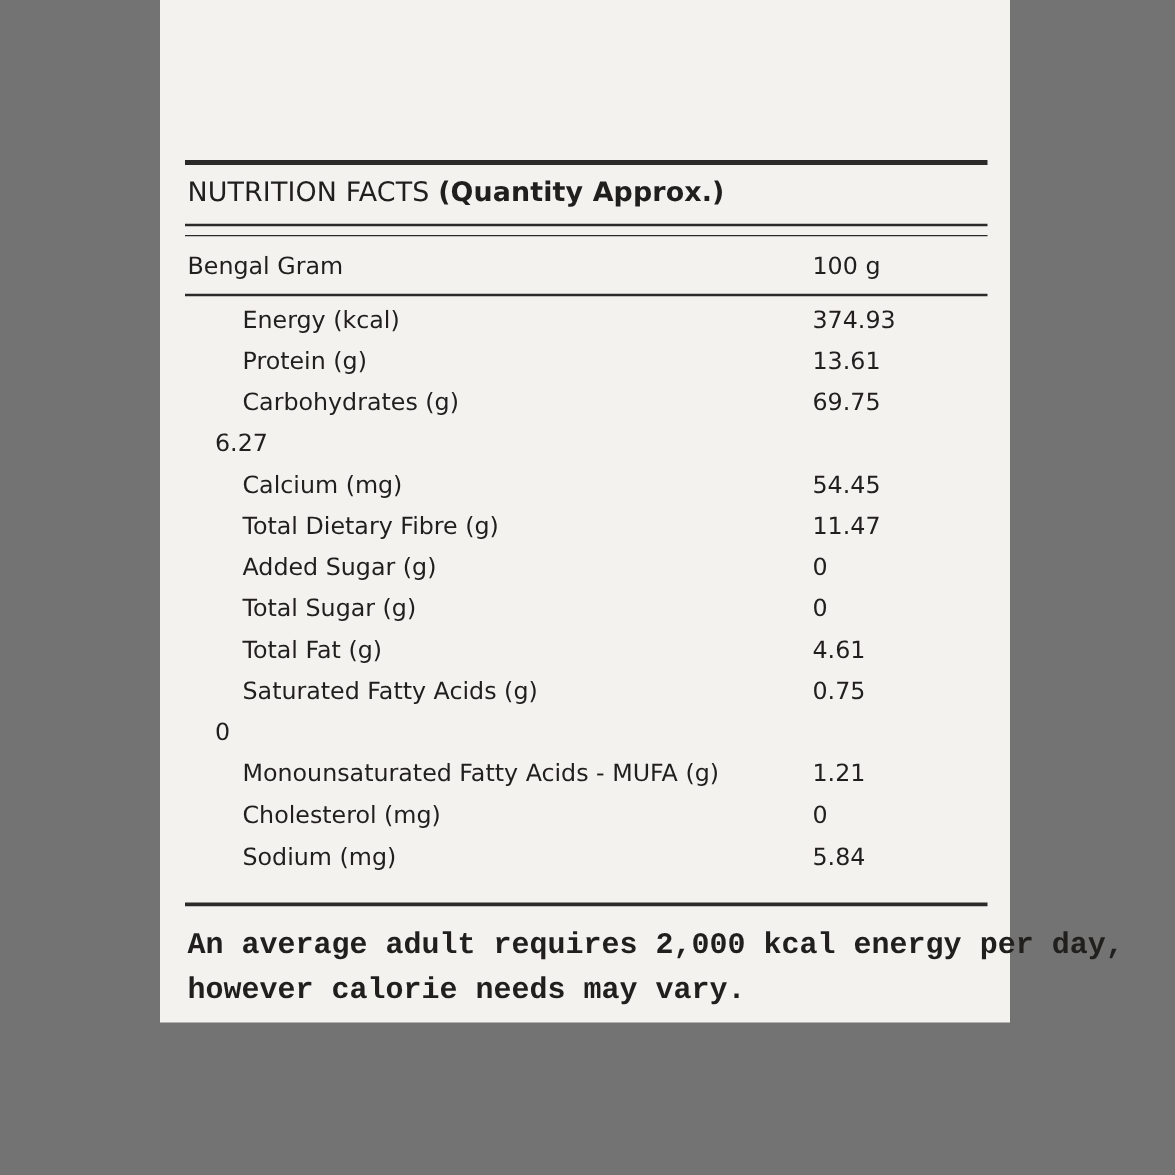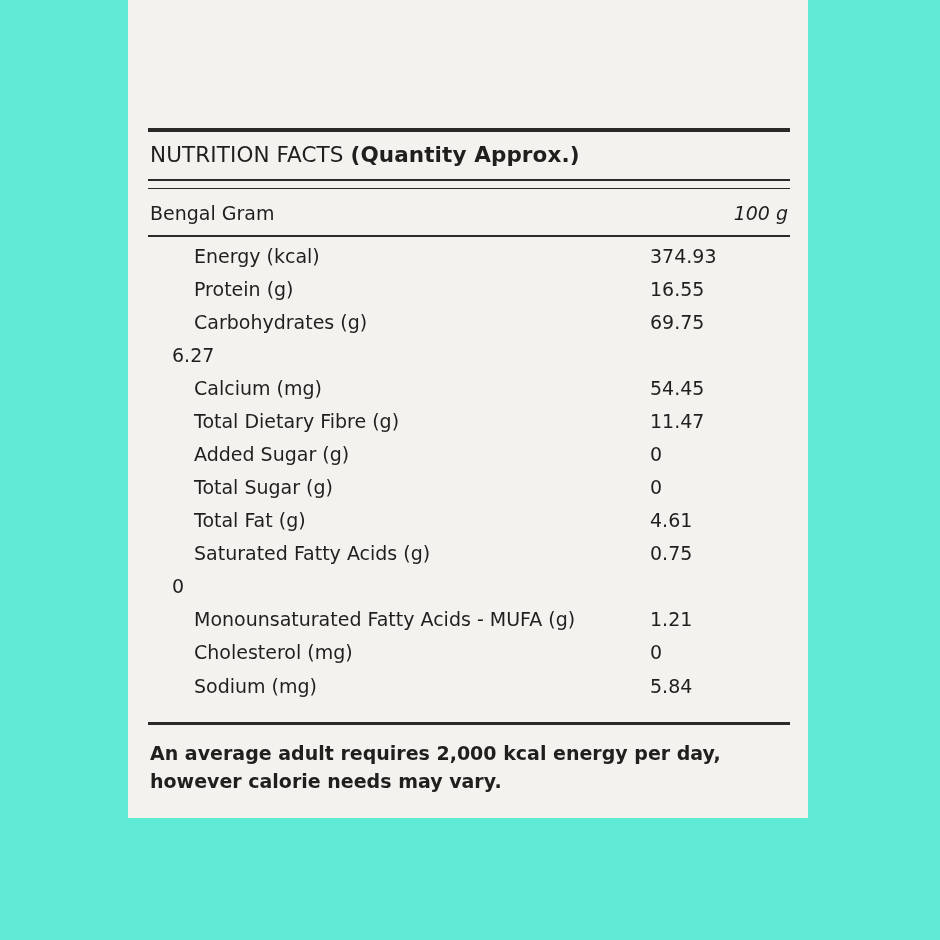--- a/index.html
+++ b/index.html
@@ -10,21 +10,21 @@
     width: 940px;
     height: 940px;
     background: #ffffff;
     font-family: "DejaVu Sans", sans-serif;
     overflow: hidden;
   }
   #page {
     position: relative;
     width: 940px;
     height: 940px;
-    background: #5eead4;
+    background: #737373;
   }
   
   .label-panel {
     position: absolute;
     left: 128px;
     top: 0px;
     width: 680px;
     height: 818px;
     background: #f4f2ef;
   }
@@ -55,24 +55,23 @@
   .serving-row {
     display: flex;
     align-items: baseline;
     padding: 13px 2px 11px 2px;
     font-size: 19px;
     color: #211f1d;
   }
   .serving-name { flex: 1 1 auto; }
   .serving-amt {
     width: 160px;
-    text-align: right;
+    text-align: left;
     padding-left: 22px;
     box-sizing: border-box;
-    font-style: italic;
   }
 
   .rows {
     padding-top: 4px;
   }
   .nrow {
     display: flex;
     align-items: baseline;
     font-size: 19px;
     color: #211f1d;
@@ -83,24 +82,25 @@
   .nrow .nvalue {
     width: 160px;
     padding-left: 22px;
     box-sizing: border-box;
     text-align: left;
   }
   .rows .nrow:last-child { padding-bottom: 25px; }
 
   .footnote {
     padding: 14px 2px 0 2px;
-    font-size: 19px;
+    font-size: 24px;
     font-weight: 700;
     color: #211f1d;
     line-height: 1.48;
+    font-family: Liberation Mono, monospace;
   }
   .footnote div { white-space: nowrap; }
 </style>
 </head>
 <body>
 
 <div id="page">
   <div class="label-panel"></div>
 
   <div class="panel-inner">
@@ -122,21 +122,21 @@
 
     <div class="rule rule-thin"></div>
 
     <div class="rows">
       <div class="nrow">
         <span class="nlabel">Energy (kcal)</span>
         <span class="nvalue">374.93</span>
       </div>
       <div class="nrow">
         <span class="nlabel">Protein (g)</span>
-        <span class="nvalue">16.55</span>
+        <span class="nvalue">13.61</span>
       </div>
       <div class="nrow">
         <span class="nlabel">Carbohydrates (g)</span>
         <span class="nvalue">69.75</span>
       </div>
       <div class="nrow">
         <span class="nvalue">6.27</span>
       </div>
       <div class="nrow">
         <span class="nlabel">Calcium (mg)</span>

